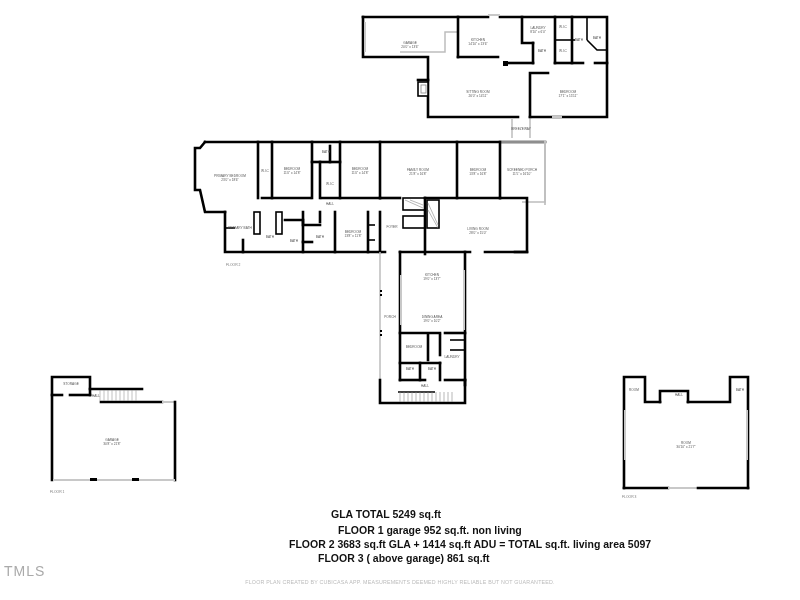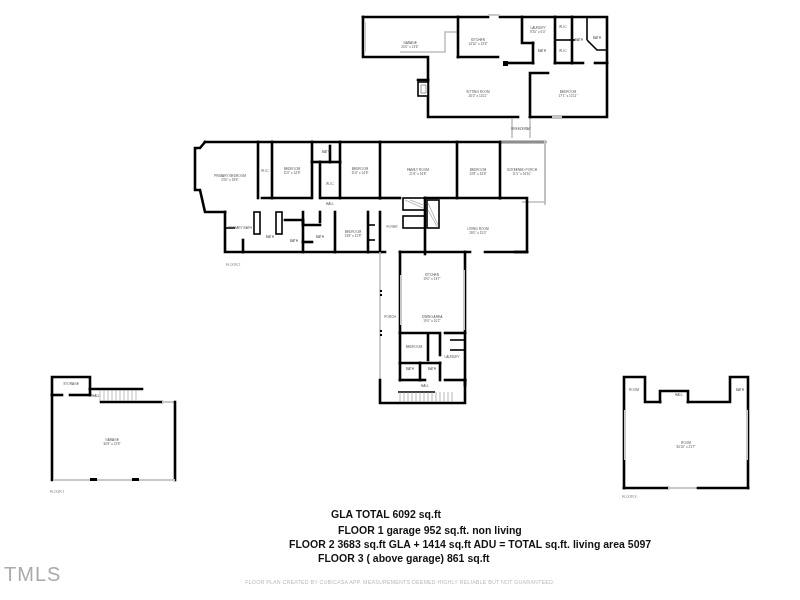--- a/index.html
+++ b/index.html
@@ -6,21 +6,21 @@
   body{width:800px;height:600px;position:relative;overflow:hidden;font-family:"Liberation Sans",sans-serif;}
   svg.plan{position:absolute;left:0;top:0;}
   .w{stroke:#000;stroke-width:2.6;fill:none;stroke-linecap:square;}
   .wt{stroke:#000;stroke-width:1.6;fill:none;}
   .win{stroke:#c8c8c8;stroke-width:2;fill:none;}
   .gray{stroke:#bdbdbd;stroke-width:1.5;fill:none;}
   .lbl{font-family:"Liberation Sans",sans-serif;font-size:3.2px;fill:#555;text-anchor:middle;}
   .flr{font-family:"Liberation Sans",sans-serif;font-size:3.4px;fill:#777;}
   .summary{position:absolute;left:0;width:800px;font-weight:bold;color:#111;font-size:10.5px;}
   .summary div{position:absolute;white-space:nowrap;}
-  .mls{position:absolute;left:4px;top:563px;font-size:20px;color:#aaa;letter-spacing:1px;font-weight:300;}
+  .mls{position:absolute;left:4px;top:563px;font-size:14px;color:#aaa;letter-spacing:1px;font-weight:300;}
   .disc{position:absolute;top:579px;left:0;width:800px;text-align:center;font-size:5.3px;color:#bbb;letter-spacing:.2px;}
 </style>
 </head>
 <body>
 
 <svg class="plan" width="800" height="600" viewBox="0 0 800 600">
 
   <g>
     <polyline class="w" points="363,17 488,17"></polyline>
     <polyline class="w" points="500,17 607,17 607,117 530,117"></polyline>
@@ -238,20 +238,20 @@
     <text class="lbl" x="634" y="391">ROOM</text>
     <text class="lbl" x="679" y="396">HALL</text>
     <text class="lbl" x="740" y="391">BATH</text>
     <text class="lbl" x="686" y="444">ROOM</text>
     <text class="lbl" x="686" y="448">30'10" x 21'7"</text>
     <text class="flr" x="622" y="498">FLOOR 3</text>
   </g>
 </svg>
 
 <div class="summary">
-  <div style="left:331px;top:508px;">GLA TOTAL 6092 sq.ft</div>
+  <div style="left:331px;top:508px;">GLA TOTAL 5249 sq.ft</div>
   <div style="left:310px;top:524px;padding-left:28px;">FLOOR 1 garage 952 sq.ft. non living</div>
   <div style="left:289px;top:538px;">FLOOR 2 3683 sq.ft GLA + 1414 sq.ft ADU = TOTAL sq.ft. living area 5097</div>
   <div style="left:318px;top:552px;">FLOOR 3 ( above garage) 861 sq.ft</div>
 </div>
 
 <div class="mls">TMLS</div>
 <div class="disc">FLOOR PLAN CREATED BY CUBICASA APP. MEASUREMENTS DEEMED HIGHLY RELIABLE BUT NOT GUARANTEED.</div>
 
 </body></html>

